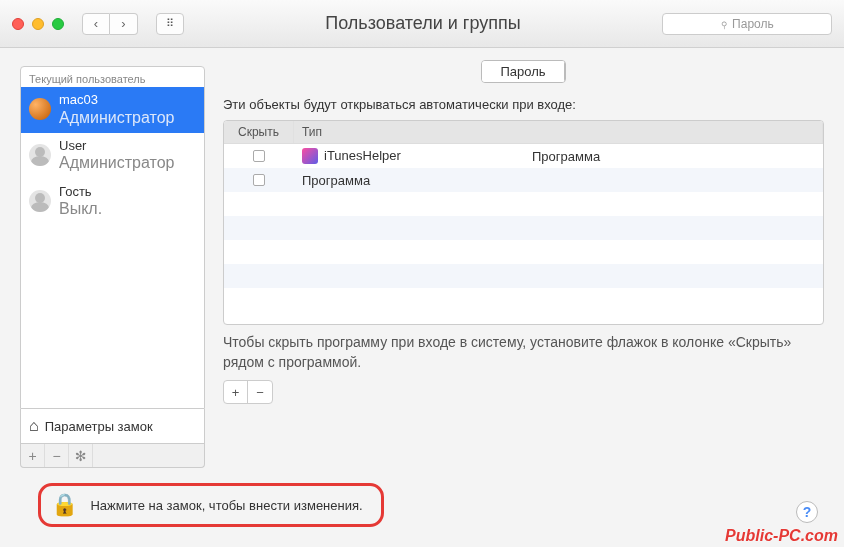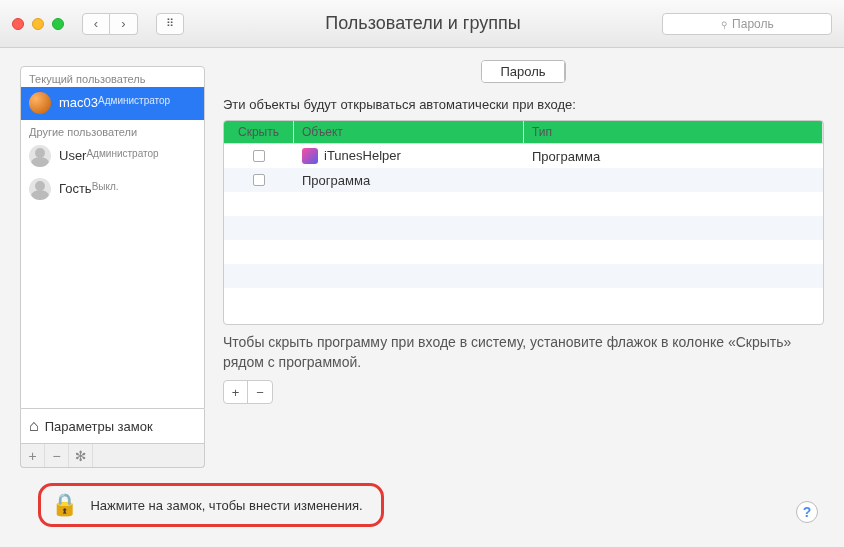--- a/index.html
+++ b/index.html
@@ -26,38 +26,38 @@
 .userlist { flex: 1; background: #fff; border: 1px solid #ccc; border-radius: 4px 4px 0 0; overflow: hidden; }
 .section-label { color: #888; font-size: 11px; padding: 6px 8px 2px; }
 .user-row { display: flex; align-items: center; gap: 8px; padding: 5px 8px 6px; }
 .user-row.selected { background: #2a7af5; color: #fff; }
 .user-row.selected .sub { color: #dce7fa; }
 .avatar { width: 22px; height: 22px; border-radius: 50%; background: #ddd; flex-shrink: 0; }
 .avatar.mac { background: radial-gradient(circle at 30% 30%, #ffb366, #c25a00); }
 .avatar.silh { background: #e4e4e4; position: relative; overflow: hidden; }
 .avatar.silh::before { content:""; position:absolute; width:10px; height:10px; background:#bbb; border-radius:50%; top:3px; left:6px; }
 .avatar.silh::after { content:""; position:absolute; width:18px; height:12px; background:#bbb; border-radius:50% 50% 0 0; top:12px; left:2px; }
-.user-info { display: flex; flex-direction: row; line-height: 1.2; }
-.user-info .sub { font-size: 10px; color: #888; }
+.user-info { display: flex; flex-direction: column; line-height: 1.2; }
+.user-info .sub { font-size: 16px; color: #888; }
 
 .login-opts { background: #fff; border: 1px solid #ccc; border-top: none; display: flex; align-items: center; gap: 6px; padding: 8px 8px; font-size: 13px; }
 .home-icon { font-size: 16px; }
 .side-tools { background: #f0f0f0; border: 1px solid #ccc; border-top: none; border-radius: 0 0 4px 4px; display: flex; height: 24px; }
 .side-tools .tbtn { width: 24px; display:flex; align-items:center; justify-content:center; color:#888; border-right:1px solid #ddd; font-size:14px; }
 
 .main { flex: 1; display: flex; flex-direction: column; }
 .tabs { display: flex; justify-content: center; margin-bottom: 14px; margin-top: -6px; }
 .seg { display: flex; border: 1px solid #bbb; border-radius: 4px; overflow: hidden; }
 .seg .tab { padding: 3px 18px; font-size: 13px; background: #fff; color: #333; }
 .seg .tab.active { background: #4a8cf6; color: #fff; }
 .seg .tab:first-child { border-right: 1px solid #bbb; }
 
 .desc { margin-bottom: 8px; }
 .table { background: #fff; border: 1px solid #ccc; border-radius: 4px; overflow: hidden; }
-.thead { display: flex; background: #22c55e; border-bottom: 1px solid #ddd; font-size: 12px; color: #555; }
+.thead { display: flex; background: #e5e5e5; border-bottom: 1px solid #ddd; font-size: 12px; color: #555; }
 .thead > div { padding: 4px 8px; border-right: 1px solid #e0e0e0; }
 .col-hide { width: 70px; text-align: center; }
 .col-obj { width: 230px; }
 .col-type { flex: 1; }
 .tbody { height: 180px; }
 .trow { display: flex; align-items: center; height: 24px; }
 .trow:nth-child(odd) { background: #fff; }
 .trow:nth-child(even) { background: #f3f6fb; }
 .trow > div { padding: 0 8px; }
 .trow .col-hide { display: flex; justify-content:center; }
@@ -101,21 +101,20 @@
     <div class="sidebar">
       <div class="userlist">
         <div class="section-label">Текущий пользователь</div>
         <div class="user-row selected">
           <div class="avatar mac"></div>
           <div class="user-info">
             <span>mac03</span>
             <span class="sub">Администратор</span>
           </div>
         </div>
-        <div class="section-label">Другие пользователи</div>
         <div class="user-row">
           <div class="avatar silh"></div>
           <div class="user-info">
             <span>User</span>
             <span class="sub">Администратор</span>
           </div>
         </div>
         <div class="user-row">
           <div class="avatar silh"></div>
           <div class="user-info">
@@ -138,21 +137,20 @@
     <div class="main">
       <div class="tabs">
         <div class="seg">
           <div class="tab">Пароль</div>
         </div>
       </div>
       <div class="desc">Эти объекты будут открываться автоматически при входе:</div>
       <div class="table">
         <div class="thead">
           <div class="col-hide">Скрыть</div>
-          <div class="col-obj">Объект</div>
           <div class="col-type">Тип</div>
         </div>
         <div class="tbody">
           <div class="trow">
             <div class="col-hide">
                 <div class="chk"></div>
               </div>
             <div class="col-obj"><span class="app-icon itunes"></span><span>iTunesHelper</span></div>
             <div class="col-type">Программа</div>
           </div>
@@ -185,13 +183,14 @@
         <div class="btn">−</div>
       </div>
     </div>
   </div>
 
   <div class="lock-area">
     <span class="lock-icon">🔒</span>
     <span>Нажмите на замок, чтобы внести изменения.</span>
   </div>
   <div class="help-btn">?</div>
+  <div class="watermark">Public-PC.com</div>
 </div>
 
 </body></html>

